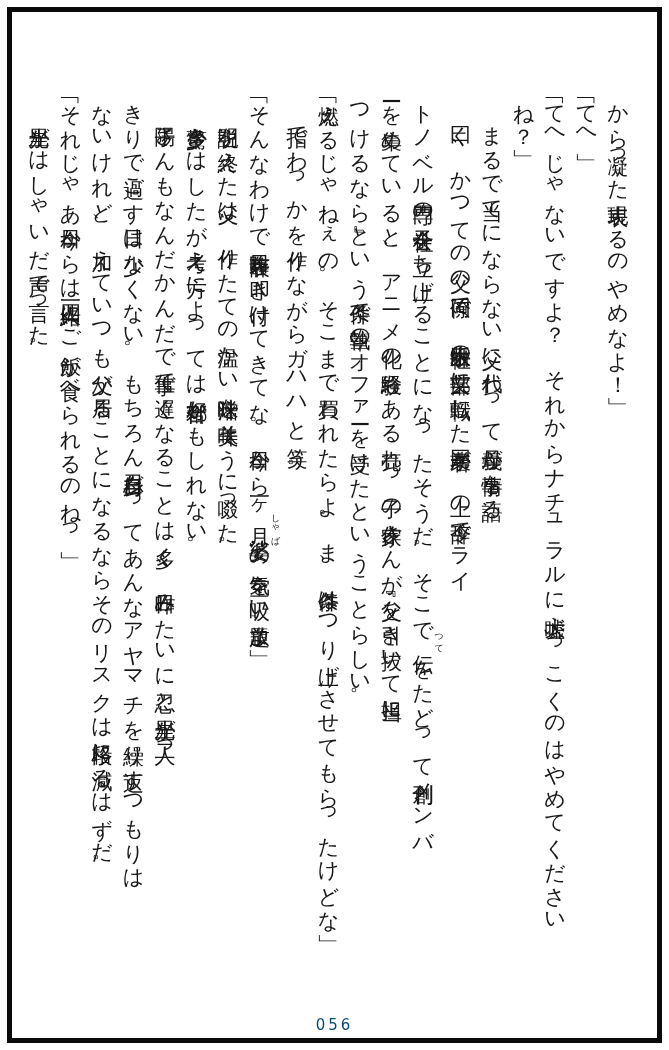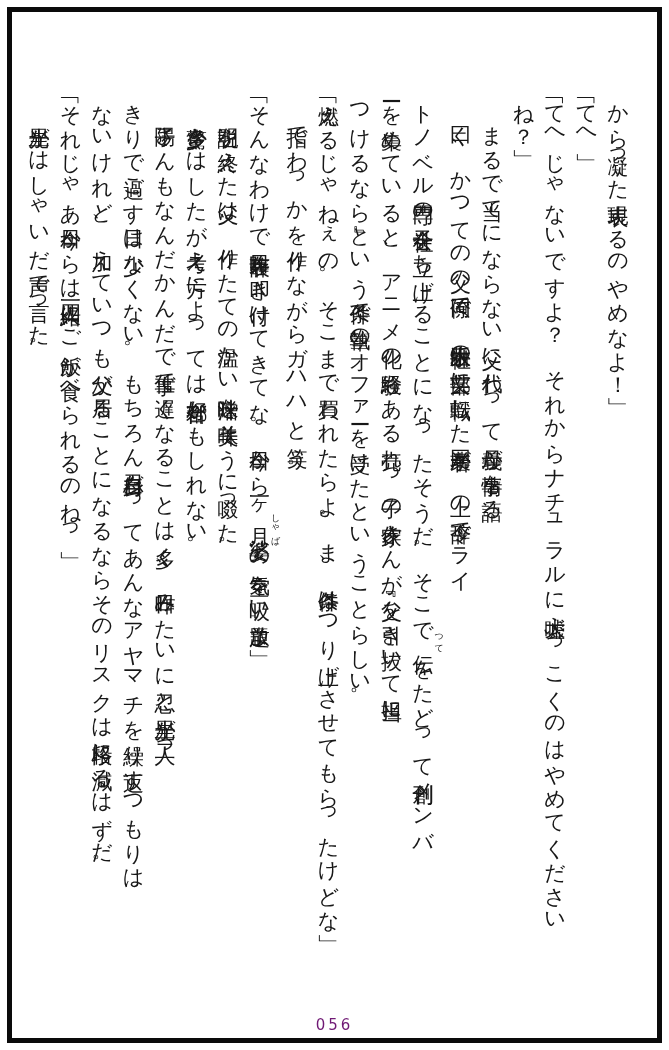--- a/index.html
+++ b/index.html
@@ -40,21 +40,21 @@
   }
   .page-number {
     position: absolute;
     bottom: 16px;
     left: 0;
     width: 100%;
     text-align: center;
     font-family: "DejaVu Sans", "Liberation Sans", sans-serif;
     font-size: 15px;
     letter-spacing: 3px;
-    color: #701a75;
+    color: #0c4a6e;
   }
 </style>
 </head>
 <body>
 
 <div class="book-page">
   <div class="page-frame"></div>
   <div class="text-body">
       <div class="line">から凝った表現するのやめなよ！」</div>
       <div class="line">「てへ」</div>

